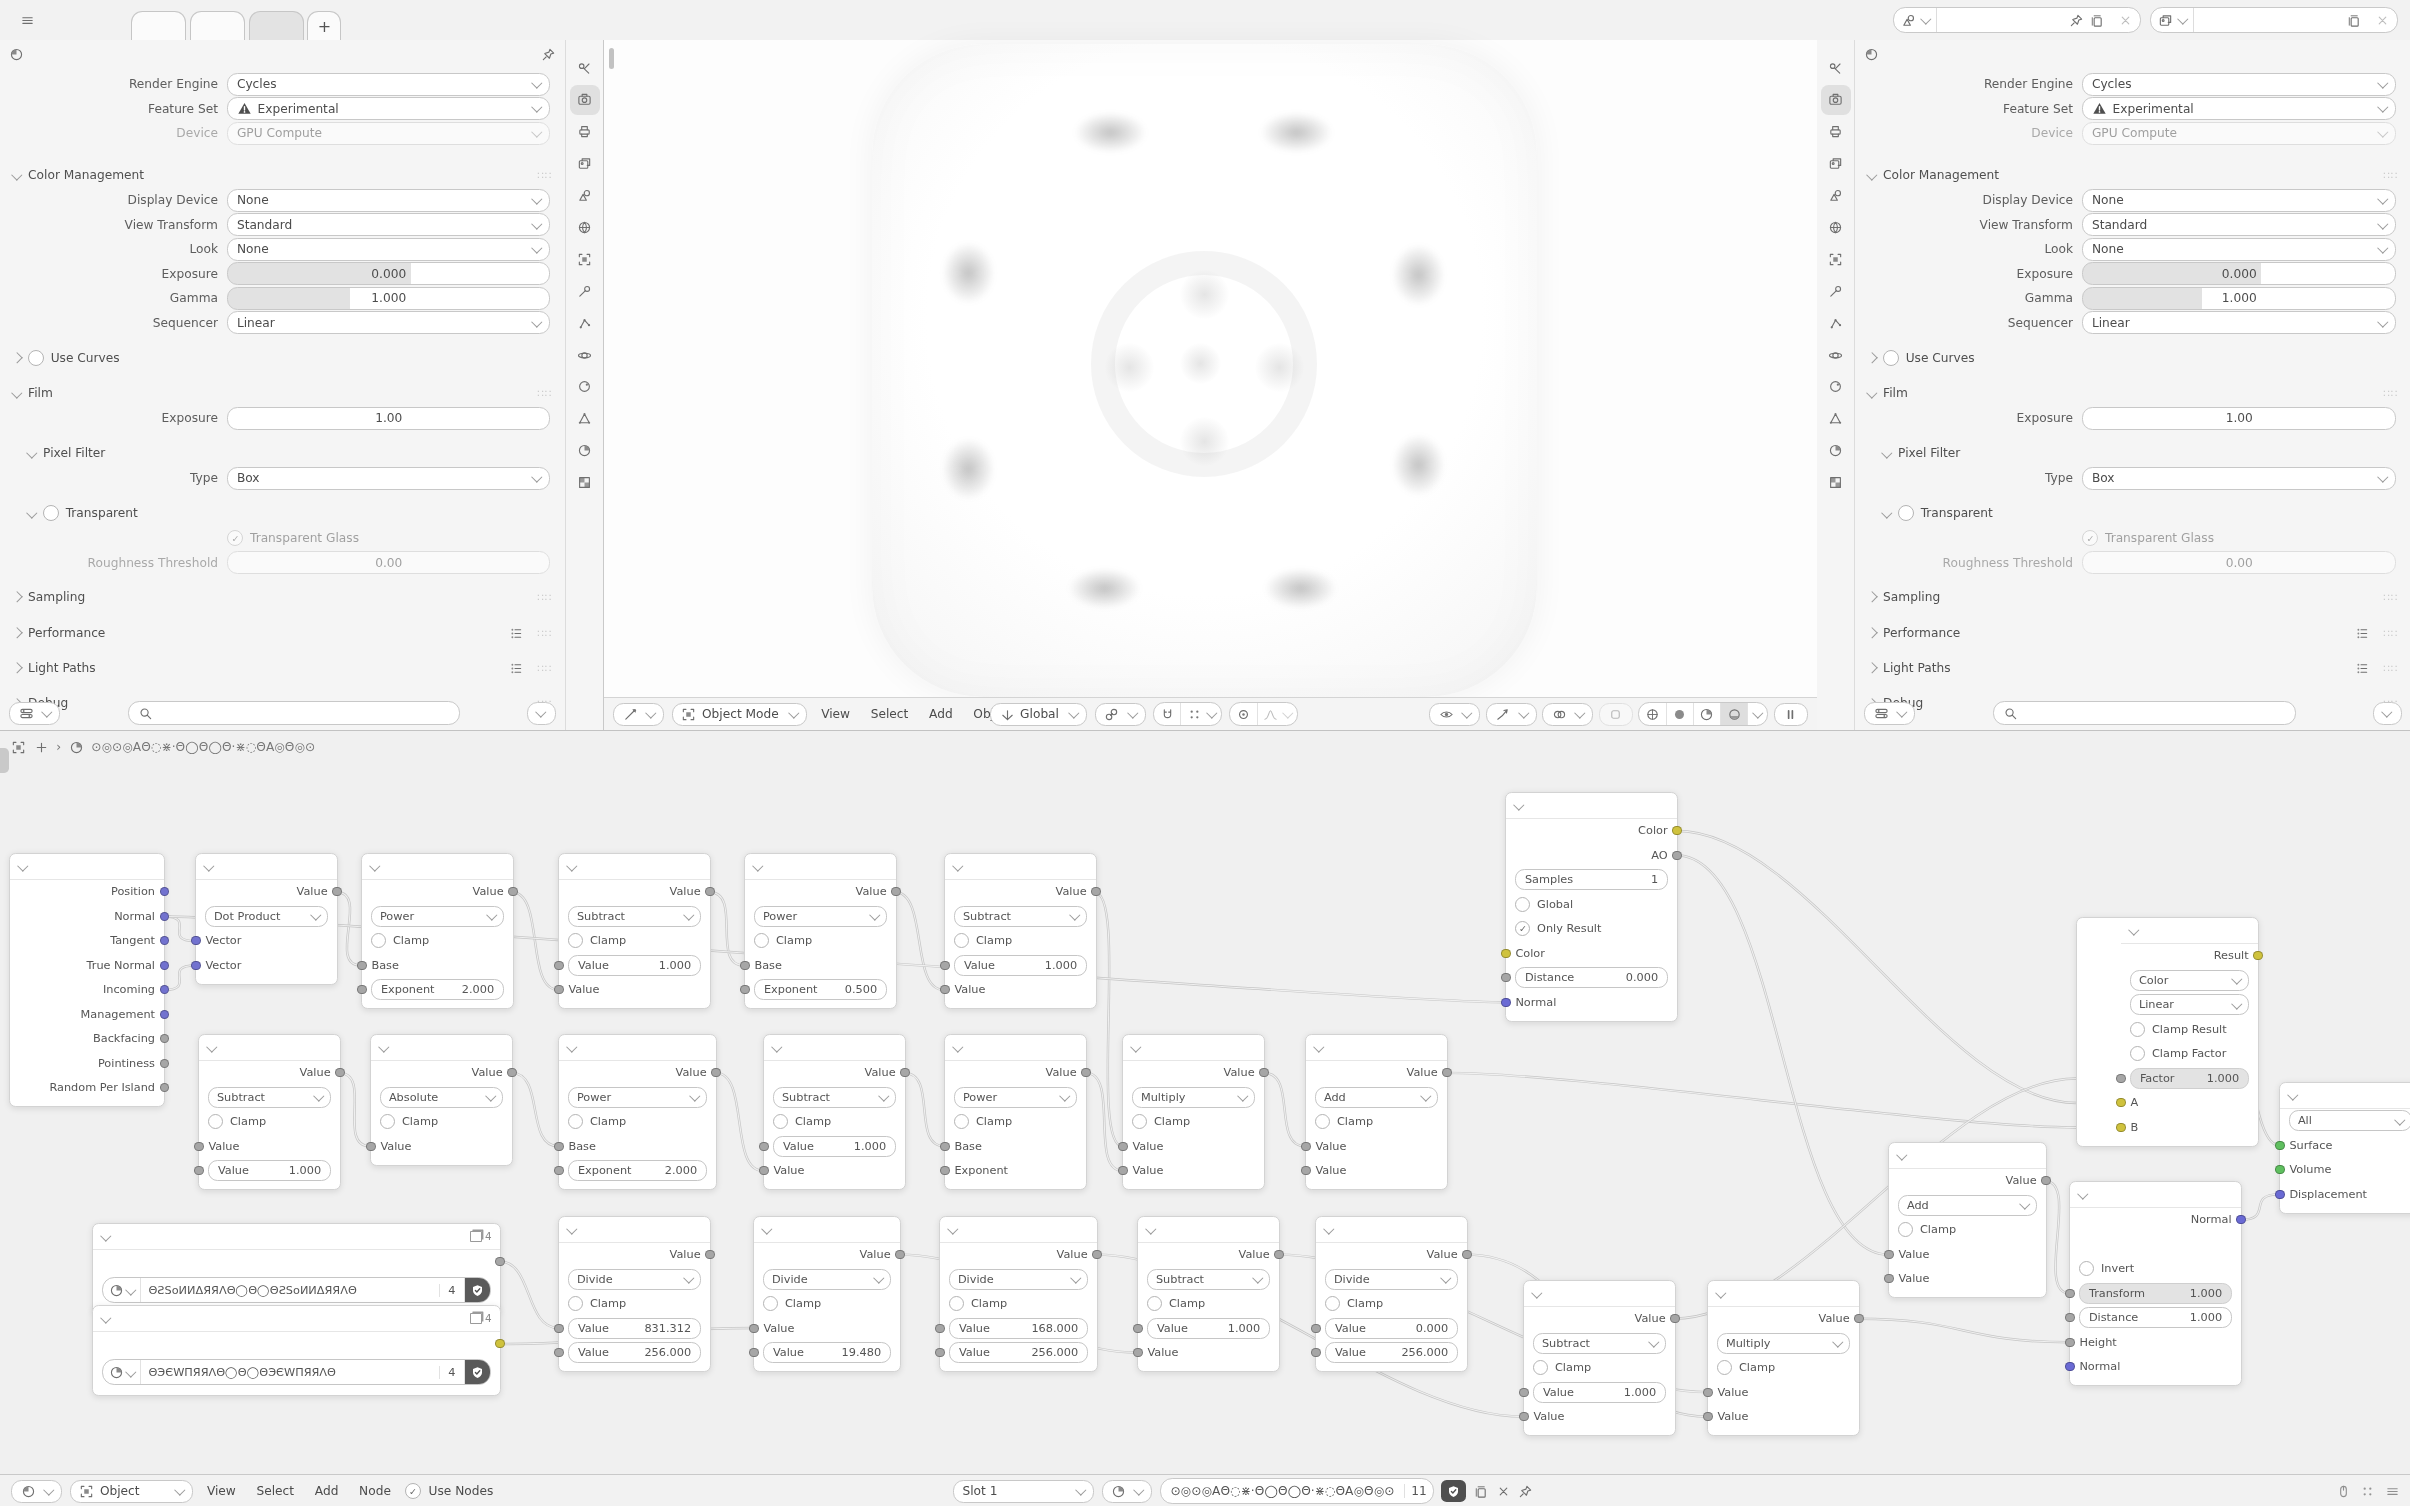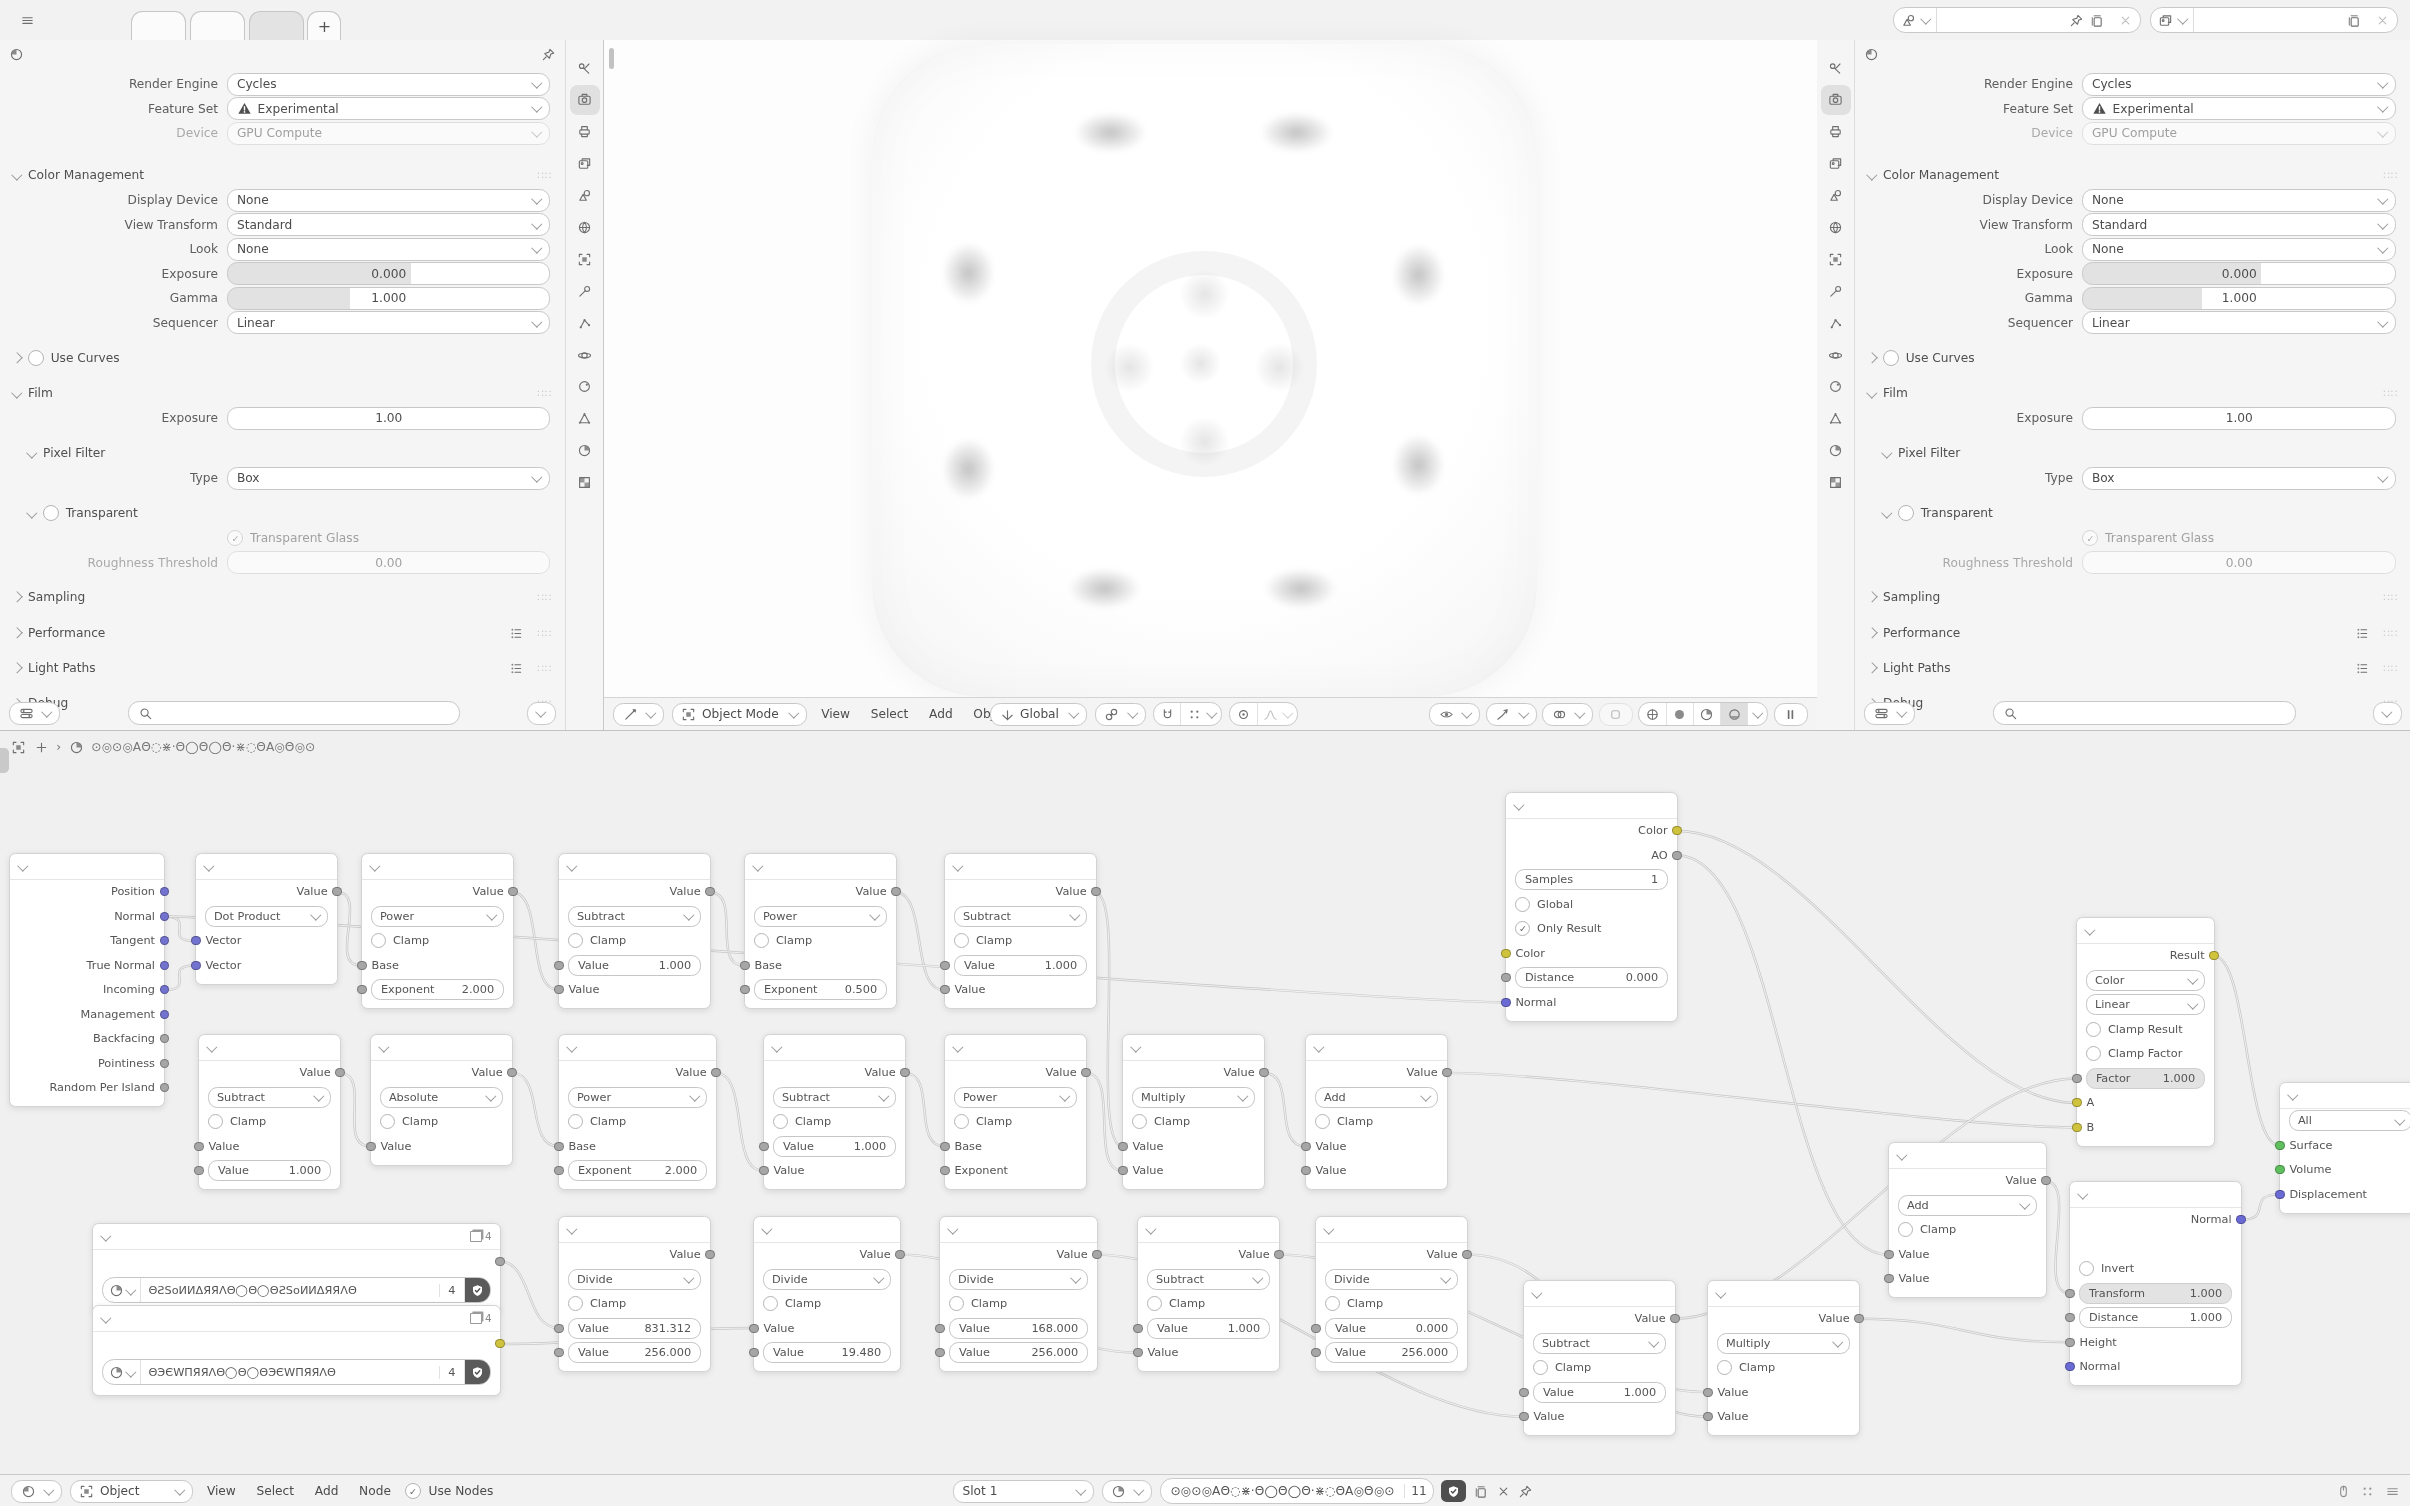--- a/index.html
+++ b/index.html
@@ -1766,21 +1766,21 @@
             <div class="sl">
               <span>Distance</span>
               <span>0.000</span>
             </div>
           </div>
           <div class="nrow">
             <span class="sock in" style="background: rgb(106, 106, 212);"></span>
             <span>Normal</span>
           </div>
         </div>
-        <div class="node" style="left: 2076px; top: 186px; width: 137px; height: 228px;">
+        <div class="node" style="left: 2076px; top: 186px; width: 137px; height: 228px; padding-left: 44px;">
           <div class="nhdr">
             <span class="chev" style="margin:0;"></span>
           </div>
           <div class="nrow">
             <span class="out">Result</span>
             <span class="sock outp" style="background: rgb(207, 194, 61);"></span>
           </div>
           <div class="nrow">
             <div class="dd">
               <span>Color</span>

